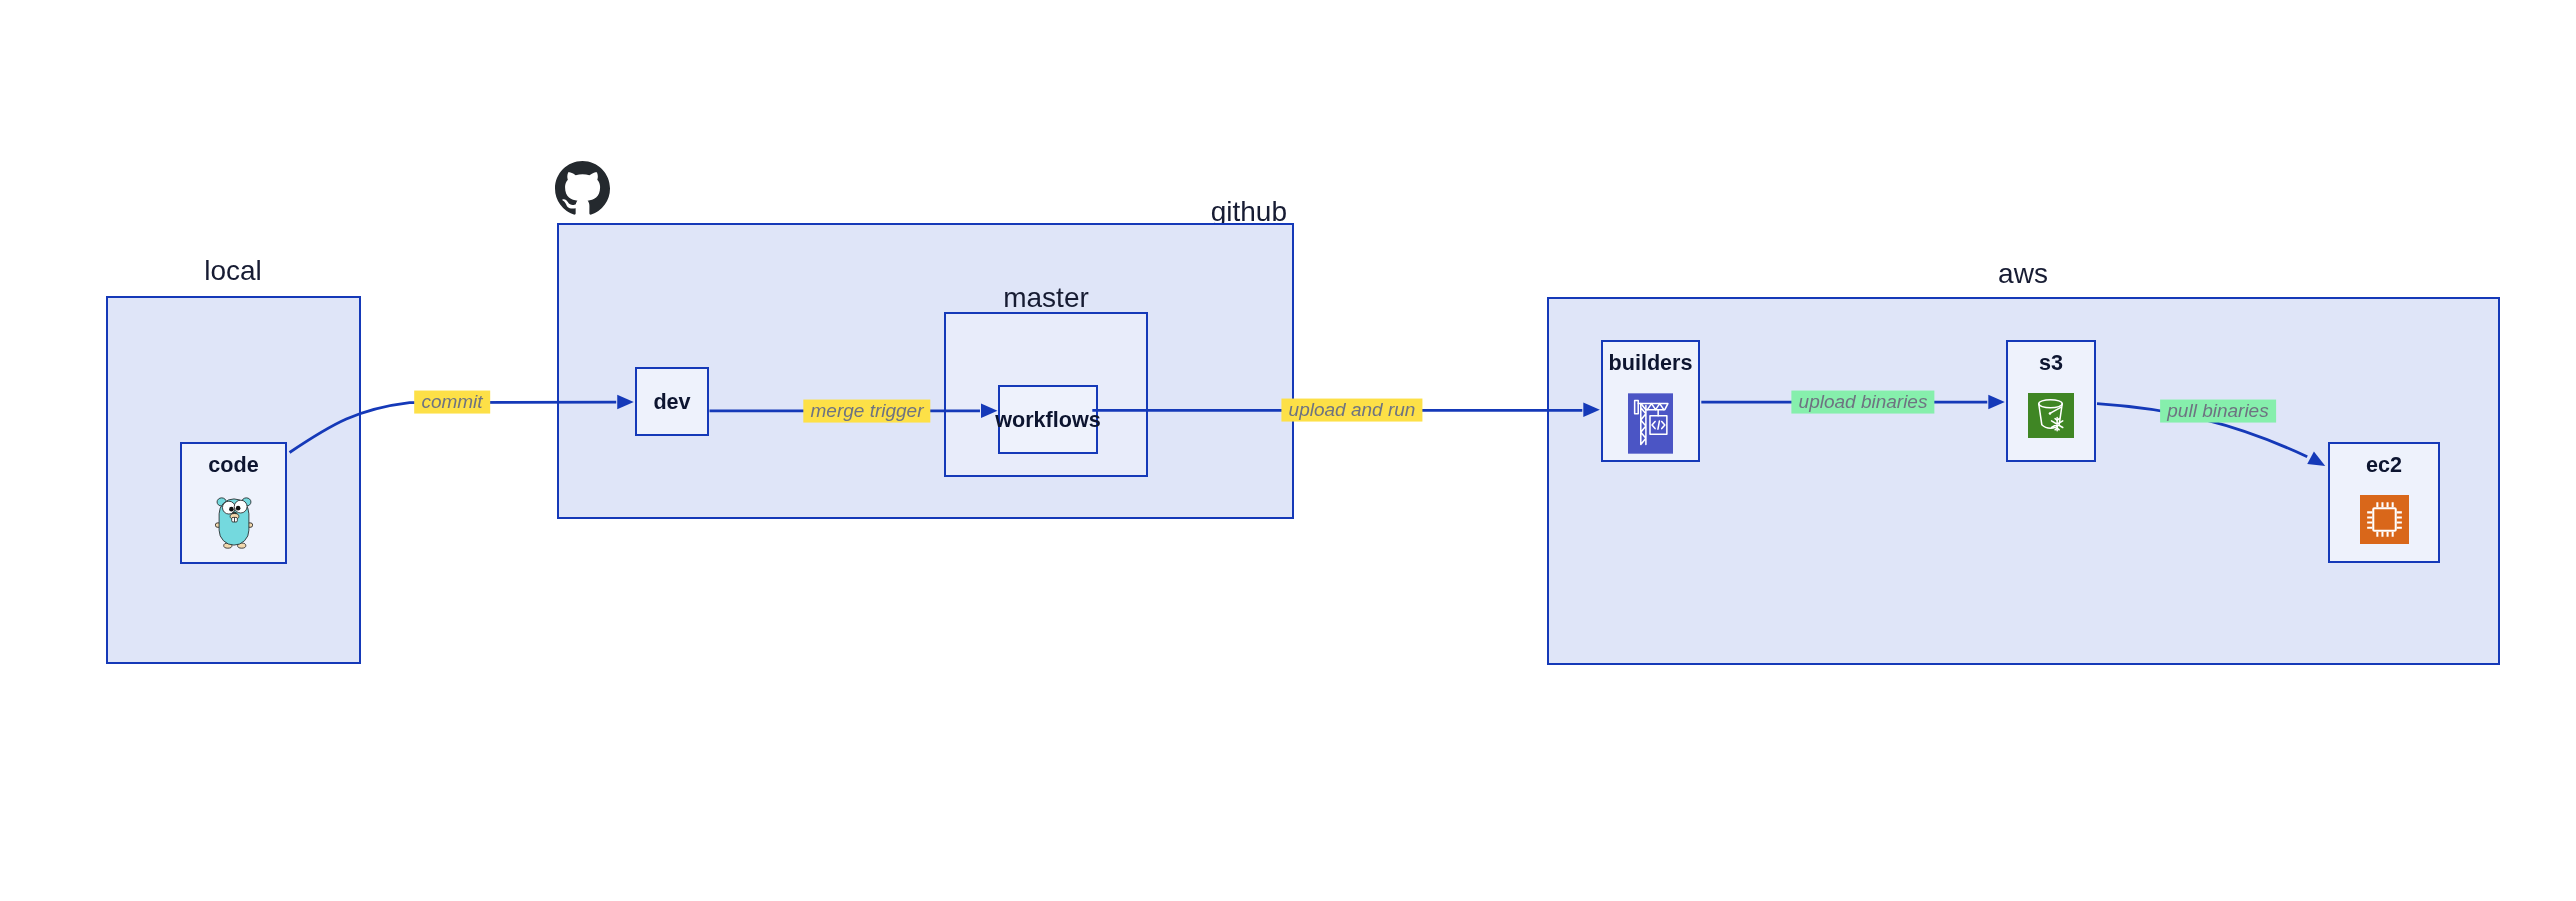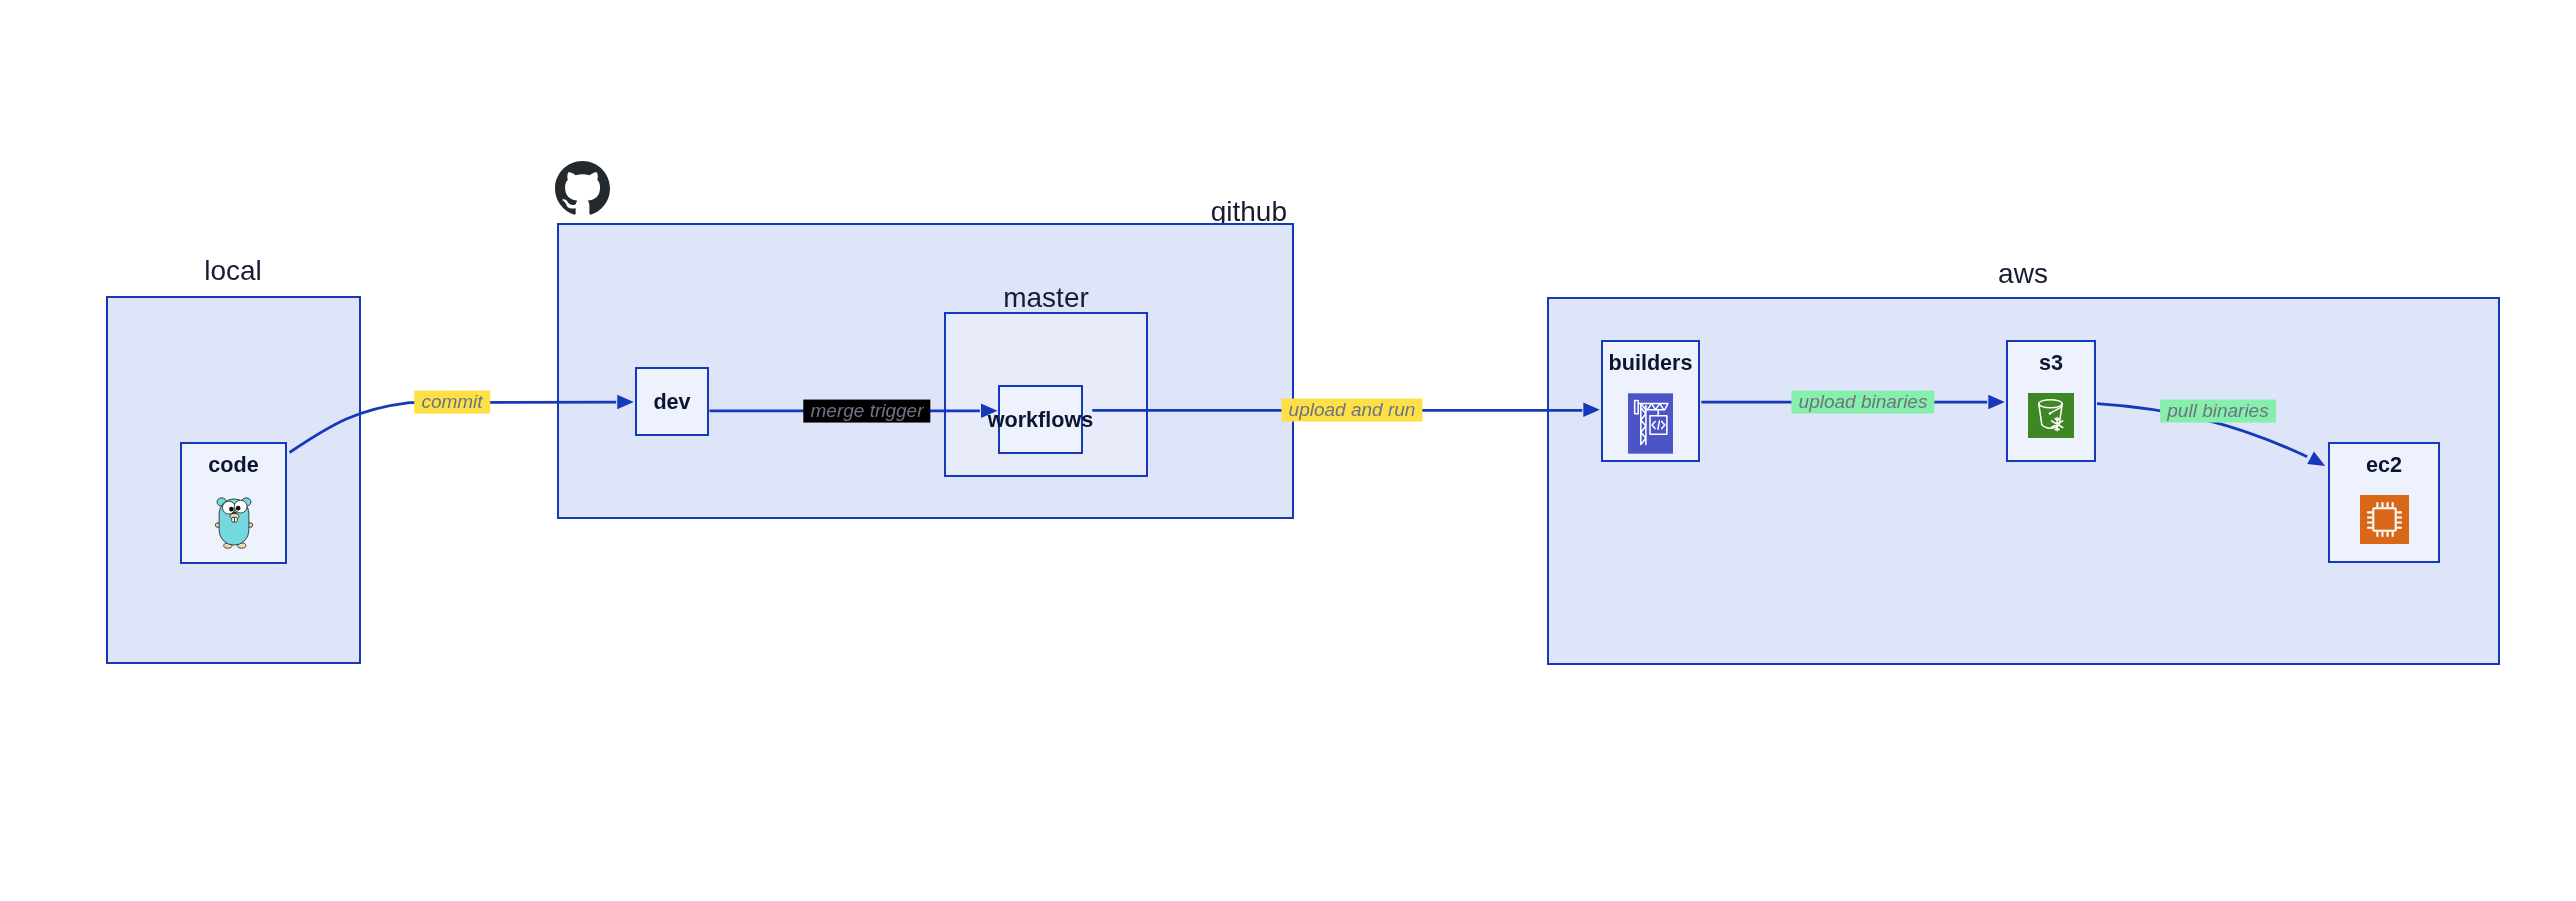--- a/index.html
+++ b/index.html
@@ -50,21 +50,21 @@
     position: absolute;
     transform: translate(-50%, -50%);
     font-size: 19px;
     font-style: italic;
     color: #6e7381;
     white-space: nowrap;
     padding: 1px 7.2px;
     line-height: 1.1;
   }
   .bg-white { background: #fde047; }
-  .bg-github { background: #000000; }
+  .bg-github { background: #fde047; }
   .bg-aws { background: #86efac; }
   .logo-wrap { position: absolute; }
   .diagram-title {
     position: absolute;
     transform: translateX(-50%);
     font-size: 38px;
     color: #131a33;
     text-decoration: underline;
     text-decoration-thickness: 5.2px;
     text-underline-offset: 7.2px;
@@ -117,21 +117,21 @@
           <line x1="38" y1="43" x2="38" y2="52"></line>
         </g>
       </svg>
     </span>
   </div>
 
   <div class="node-box center-label" style="left:635px; top:367px; width:74px; height:69px;">
     <span class="node-label">dev</span>
   </div>
 
-  <div class="node-box center-label" style="left:998px; top:385px; width:85px; height:69px;">
+  <div class="node-box center-label" style="left:998px; top:385px; width:100px; height:69px;">
     <span class="node-label">workflows</span>
   </div>
 
   <div class="node-box has-icon" style="left:1601px; top:340px; width:99px; height:122px;">
     <span class="node-label">builders</span>
     <span>
       <svg class="icon-wrap" width="45" height="61" viewBox="0 0 88 118" aria-hidden="true">
         <rect width="88" height="118" fill="#4b55c5"></rect>
         <g stroke="#ffffff" stroke-width="3" fill="none" stroke-linejoin="round" stroke-linecap="round">
           <rect x="13" y="14" width="7" height="26"></rect>

